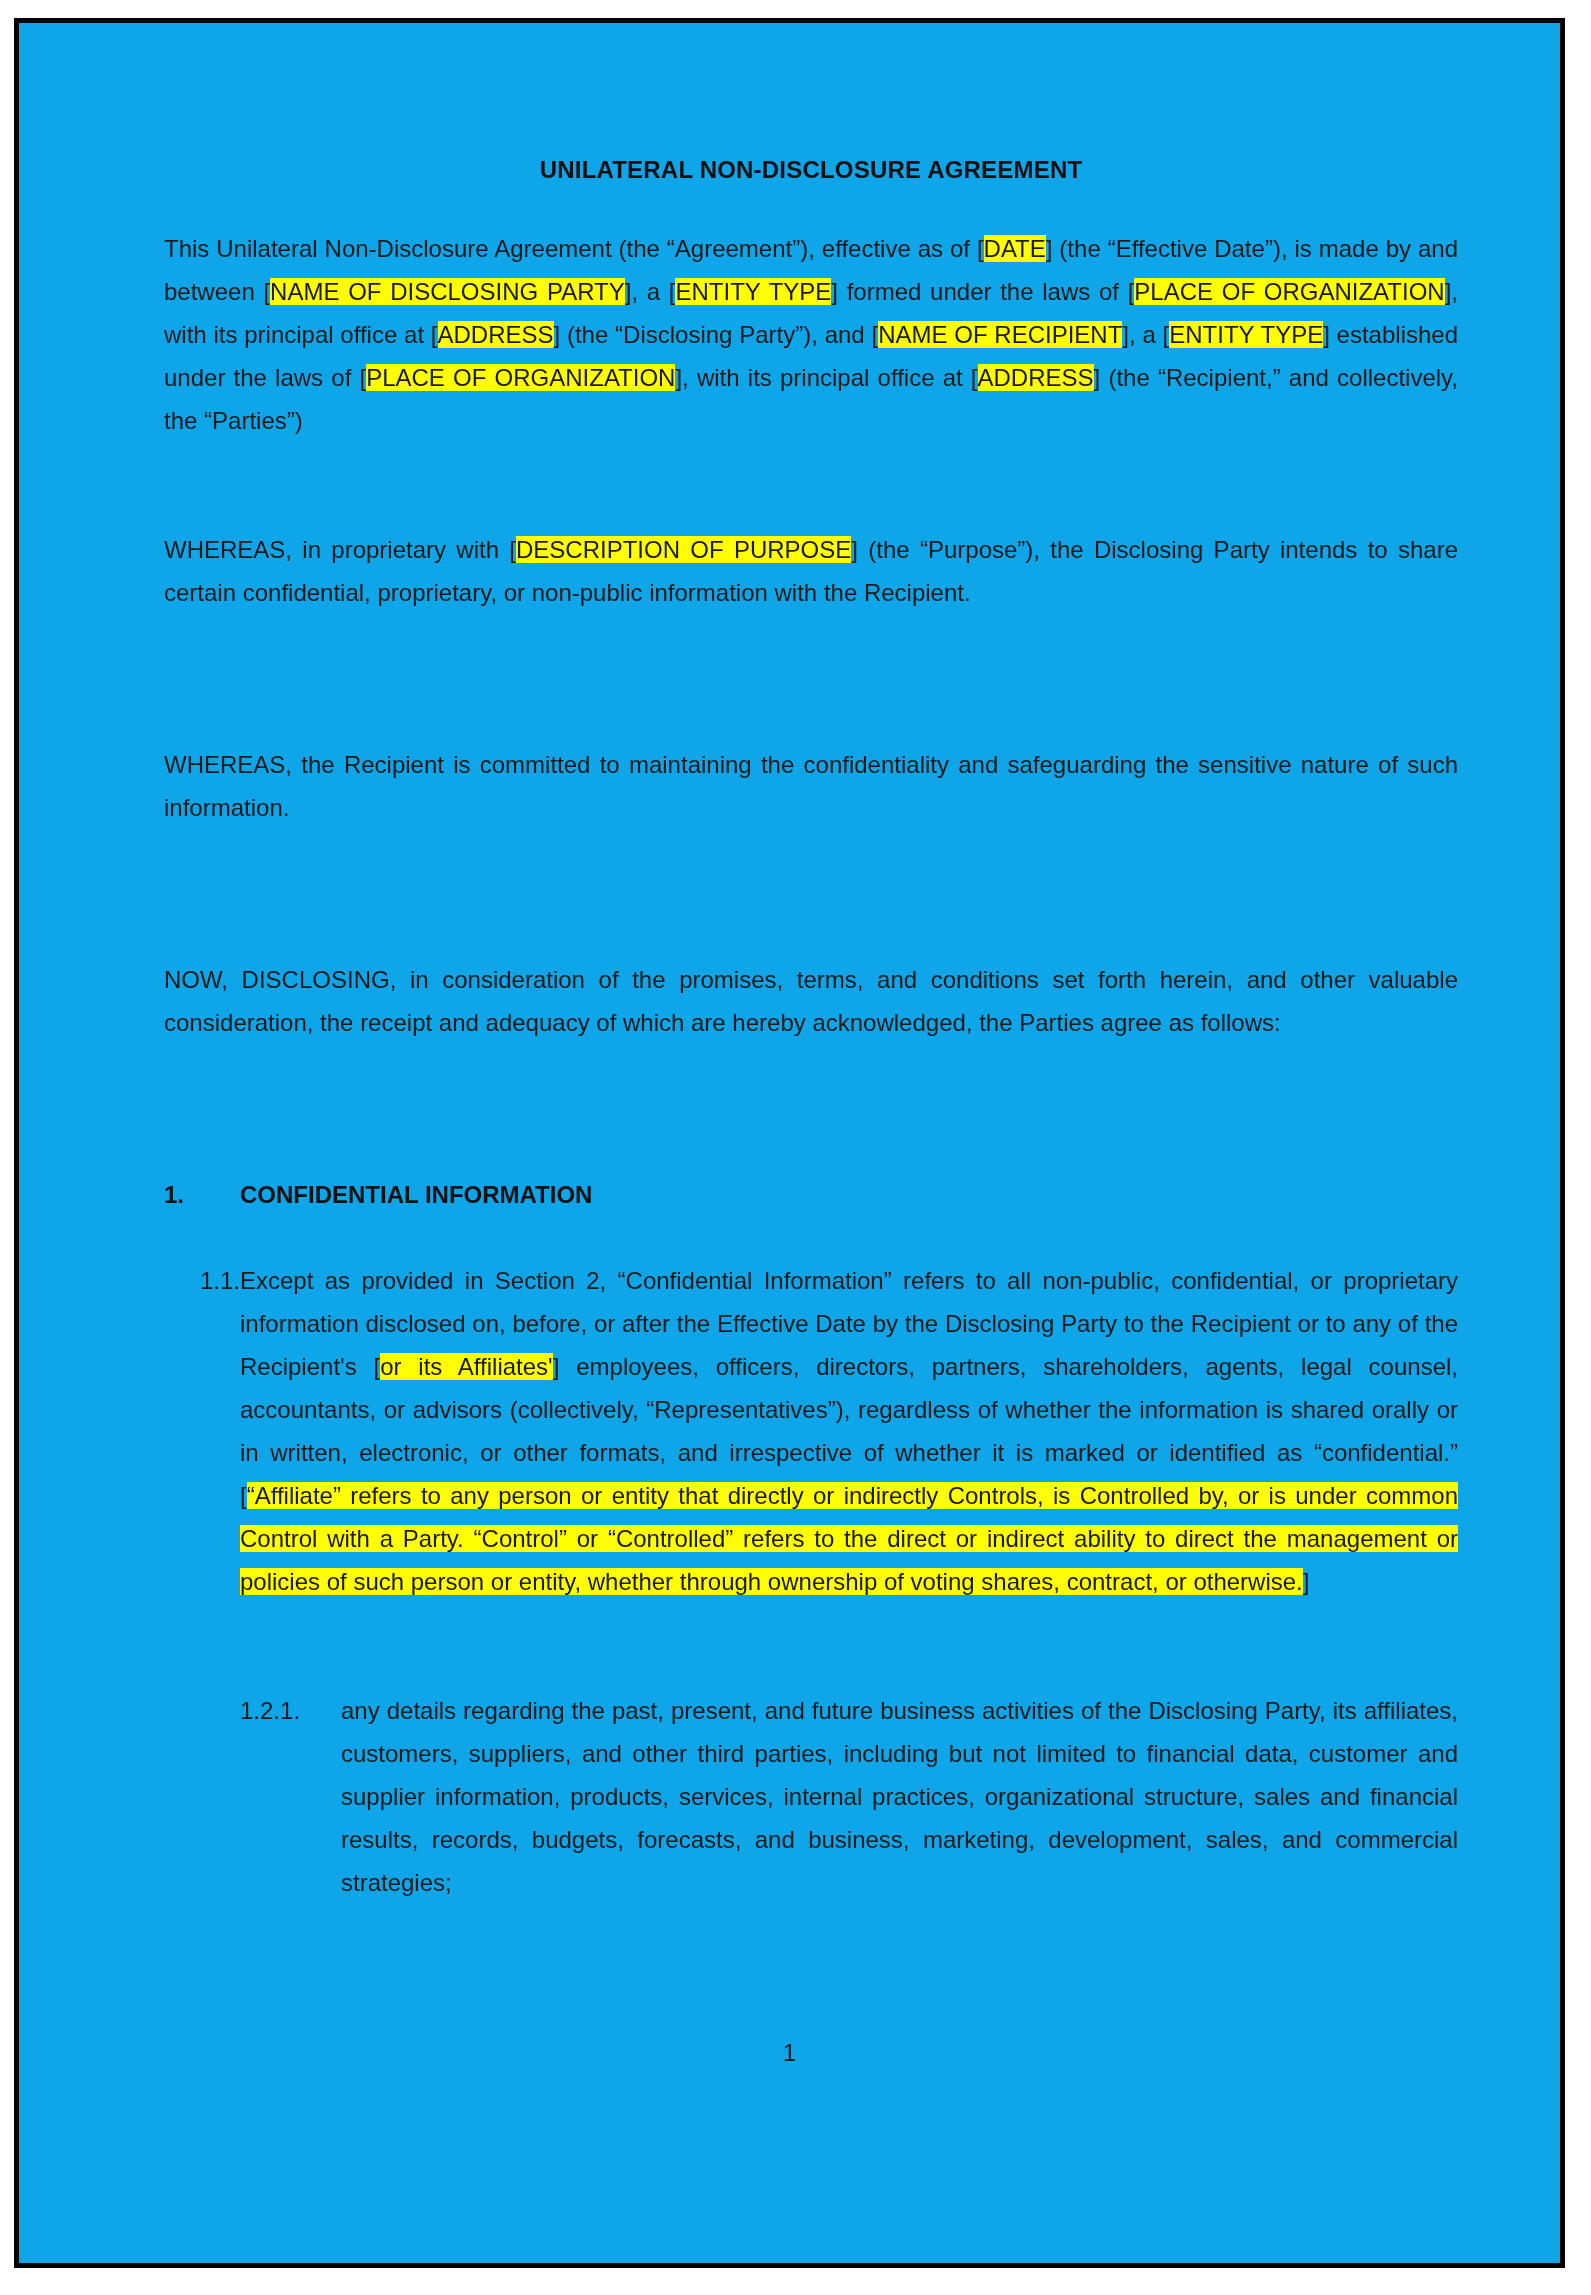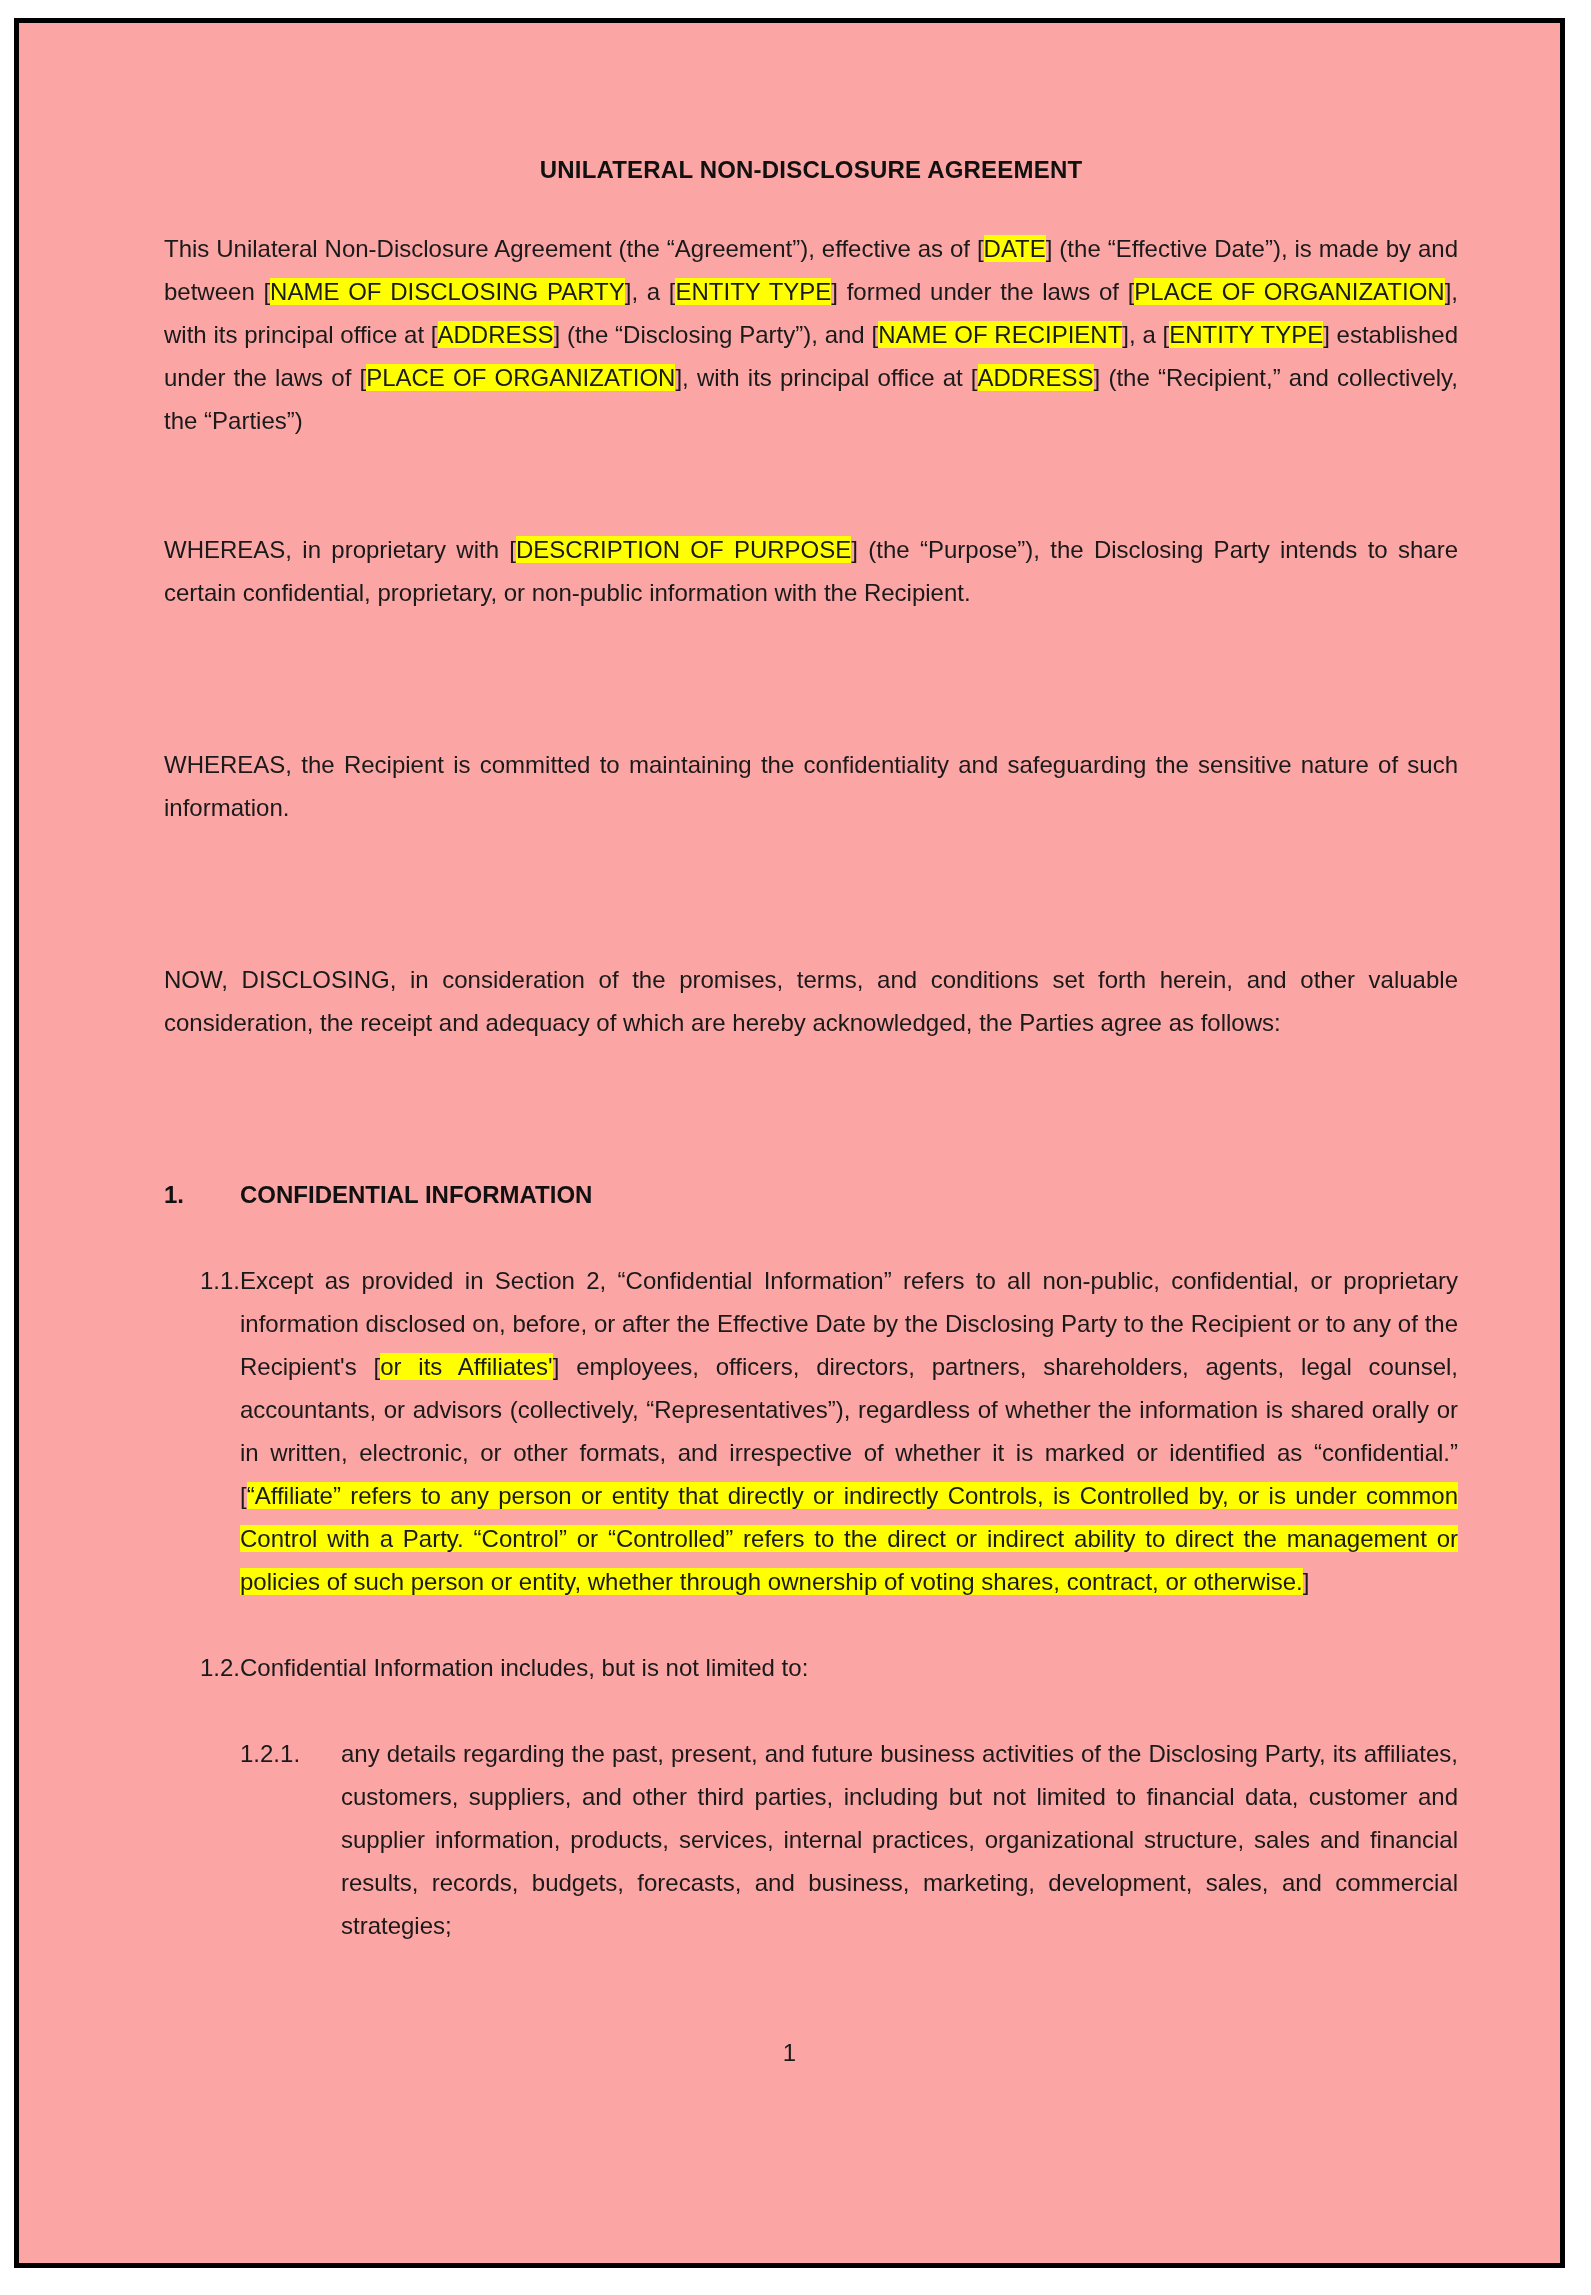--- a/index.html
+++ b/index.html
@@ -15,21 +15,21 @@
   }
 
   .page {
     position: absolute;
     left: 14px;
     top: 18px;
     width: 1551px;
     height: 2250px;
     border: 5px solid #000000;
     box-sizing: border-box;
-    background: #fca5a5;
+    background: #0ea5e9;
     overflow: hidden;
   }
 
   .content {
     position: absolute;
     left: 145px;
     top: 133px;
     width: 1294px;
   }
 
@@ -140,24 +140,20 @@
 
     <div class="gap-1"></div>
 
     <div class="lvl2">
       <span class="num">1.1.</span>
       <span class="txt"><span>Except as provided in Section 2, “</span><b>Confidential Information</b><span>” refers to all non-public, confidential, or proprietary information disclosed on, before, or after the Effective Date by the Disclosing Party to the Recipient or to any of the Recipient's [</span><span class="hl">or its Affiliates'</span><span>] employees, officers, directors, partners, shareholders, agents, legal counsel, accountants, or advisors (collectively, “R</span><b>epresentatives</b><span>”), regardless of whether the information is shared orally or in written, electronic, or other formats, and irrespective of whether it is marked or identified as “confidential.” [</span><b class="hl">“Affiliate</b><span class="hl">” refers to any person or entity that directly or indirectly Controls, is Controlled by, or is under common Control with a Party. “</span><b class="hl">Control</b><span class="hl">” or “</span><b class="hl">Controlled</b><span class="hl">” refers to the direct or indirect ability to direct the management or policies of such person or entity, whether through ownership of voting shares, contract, or otherwise.</span><span>]</span></span>
     </div>
 
     <div class="gap-1"></div>
 
-    <div class="lvl2">
-      <span class="num">1.2.</span>
-      <span class="txt">Confidential Information includes, but is not limited to:</span>
-    </div>
 
     <div class="gap-1"></div>
 
     <div class="lvl3">
       <span class="num">1.2.1.</span>
       <span class="txt">any details regarding the past, present, and future business activities of the Disclosing Party, its affiliates, customers, suppliers, and other third parties, including but not limited to financial data, customer and supplier information, products, services, internal practices, organizational structure, sales and financial results, records, budgets, forecasts, and business, marketing, development, sales, and commercial strategies;</span>
     </div>
 
   </div>
 

